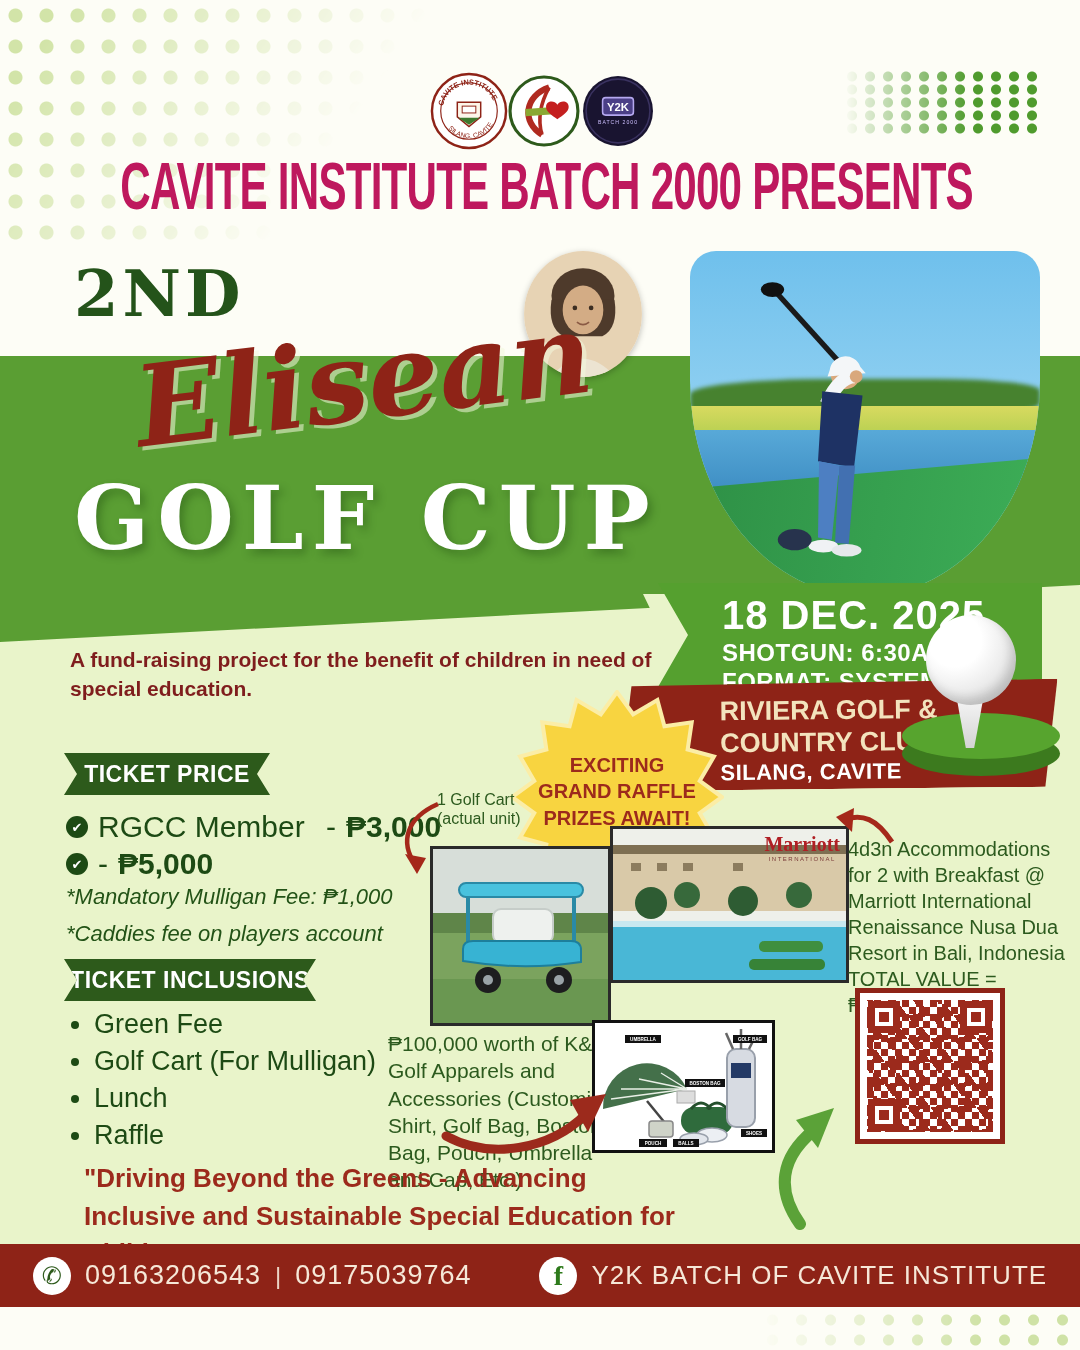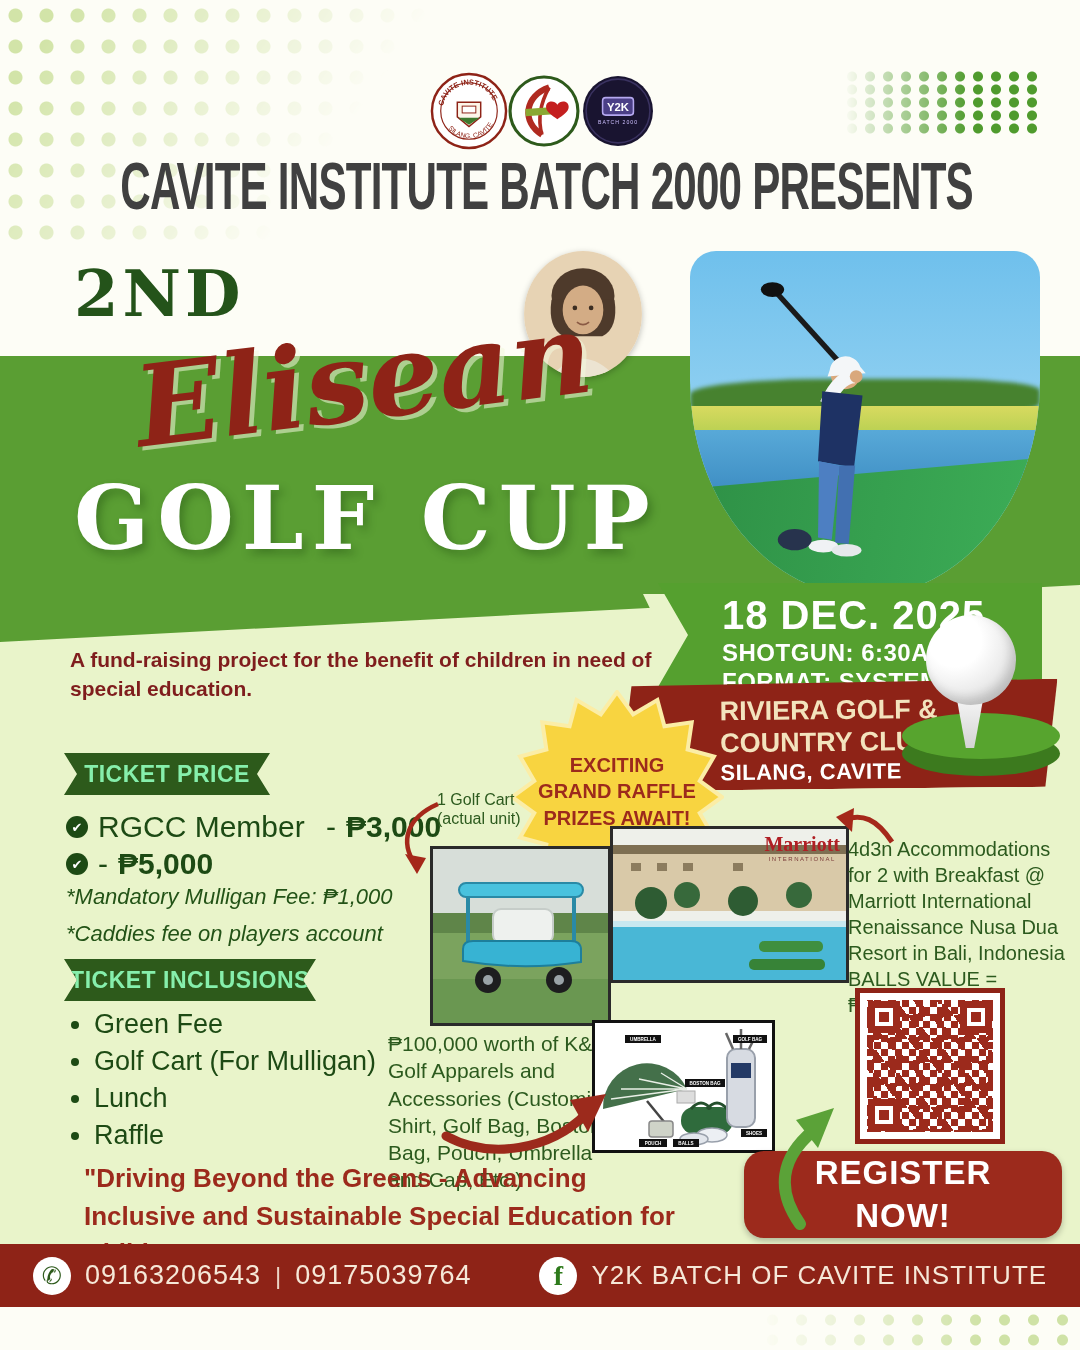--- a/index.html
+++ b/index.html
@@ -21,21 +21,21 @@
   .dots-br{left:758px;top:1310px;width:322px;height:38px;z-index:1;
     background-image:radial-gradient(circle,#cfe2a6 5px,transparent 6px);
     background-size:29px 20px;
     -webkit-mask-image:linear-gradient(to left,#000 30%,transparent 100%);
     mask-image:linear-gradient(to left,#000 30%,transparent 100%);}
 
   
   .logo{z-index:4;}
   .logo svg{display:block;width:100%;height:100%;}
 
-  .presents{left:0;top:148px;width:1080px;text-align:center;z-index:4;color:#404040;}
+  .presents{left:0;top:148px;width:1080px;text-align:center;z-index:4;color:#be185d;}
   .presents span{display:inline-block;font-size:54px;font-weight:900;letter-spacing:-1px;
     transform:scale(.78,1.22);transform-origin:center top;white-space:nowrap;}
 
   .band{left:0;top:356px;width:1080px;height:286px;background:#5a9e33;z-index:1;}
   .panel{left:0;top:580px;width:1080px;height:664px;background:#e9f4ca;z-index:2;
     clip-path:polygon(0 62px,60% 28px,100% 5px,100% 100%,0 100%);}
   .chevron{left:643px;top:594px;width:64px;height:90px;background:#e9f4ca;z-index:2;
     clip-path:polygon(0 0,66% 0,100% 50%,66% 100%,0 100%,34% 50%);}
 
   
@@ -78,21 +78,21 @@
     background:linear-gradient(#f4f4f4,#d4d4d4);clip-path:polygon(0 0,100% 0,66% 100%,34% 100%);}
   .disc-side{left:902px;top:731px;width:158px;height:45px;border-radius:50%;background:#3c7a1e;z-index:4;}
   .disc-top{left:902px;top:713px;width:158px;height:46px;border-radius:50%;background:#57a42e;z-index:5;}
 
   .intro{left:70px;top:646px;width:630px;z-index:6;font-size:21px;font-weight:600;color:#7f1d1d;line-height:1.38;}
 
   .star{left:510px;top:690px;width:214px;height:214px;z-index:5;}
   .star-text{left:528px;top:752px;width:178px;z-index:6;text-align:center;color:#9c2a1c;
     font-size:20px;font-weight:800;line-height:1.32;}
 
-  .ribbon{background:#2d5a1b;color:#86efac;font-weight:800;display:flex;align-items:center;justify-content:center;
+  .ribbon{background:#2d5a1b;color:#ffffff;font-weight:800;display:flex;align-items:center;justify-content:center;
     z-index:6;clip-path:polygon(0 0,100% 0,calc(100% - 13px) 50%,100% 100%,0 100%,13px 50%);
     letter-spacing:.5px;box-shadow:0 3px 4px rgba(0,0,0,.2);}
   .tp-ribbon{left:64px;top:753px;width:206px;height:42px;font-size:23px;}
   .ti-ribbon{left:64px;top:959px;width:252px;height:42px;font-size:23px;}
 
   .price-row{left:66px;display:flex;align-items:center;gap:10px;z-index:6;color:#1d4a14;}
   .pr1{top:810px;} .pr2{top:847px;}
   .check{width:22px;height:22px;border-radius:50%;background:#1d4a14;color:#fff;font-size:13px;
     display:flex;align-items:center;justify-content:center;flex:0 0 auto;}
   .p-label{font-size:30px;width:218px;}
@@ -349,21 +349,21 @@
         <path d="M58,38 C42,14 28,10 12,15 " stroke="#a5281a" stroke-width="5" fill="none"></path>
         <path d="M20,4 L2,13 L18,28 Z" fill="#a5281a"></path>
       </svg>
   </div>
   <div class="abs accom">
     <div>4d3n Accommodations</div>
     <div>for 2 with Breakfast @</div>
     <div>Marriott International</div>
     <div>Renaissance Nusa Dua</div>
     <div>Resort in Bali, Indonesia</div>
-    <div>BALLS VALUE =</div>
+    <div>TOTAL VALUE =</div>
     <div>₱120,000.00</div>
   </div>
 
   <div class="abs apparel">
     <div>₱100,000 worth of K&amp;G</div>
     <div>Golf Apparels and</div>
     <div>Accessories (Customized</div>
     <div>Shirt, Golf Bag, Boston</div>
     <div>Bag, Pouch, Umbrella</div>
     <div>and Cap, Etc.)</div>
@@ -419,23 +419,20 @@
     <div class="qf qf-bl">
         <div></div>
       </div>
   </div>
   <div class="abs arrow arrow-qr">
     <svg viewBox="0 0 108 162">
         <path d="M30,154 C6,120 10,88 44,60" stroke="#5ba238" stroke-width="12" fill="none" stroke-linecap="round"></path>
         <path d="M26,50 L64,38 L48,78 Z" fill="#5ba238"></path>
       </svg>
   </div>
-  <div class="abs register">
-    <span>REGISTER NOW!</span>
-  </div>
 
   <div class="abs quote">"Driving Beyond the Greens - Advancing Inclusive and Sustainable Special Education for Children"</div>
 
   <div class="abs footer">
     <div class="ficon ficon-phone">✆</div>
     <div class="f-num">09163206543</div>
     <div class="f-div">|</div>
     <div class="f-num">09175039764</div>
     <div class="f-spacer"></div>
     <div class="ficon ficon-fb">f</div>

